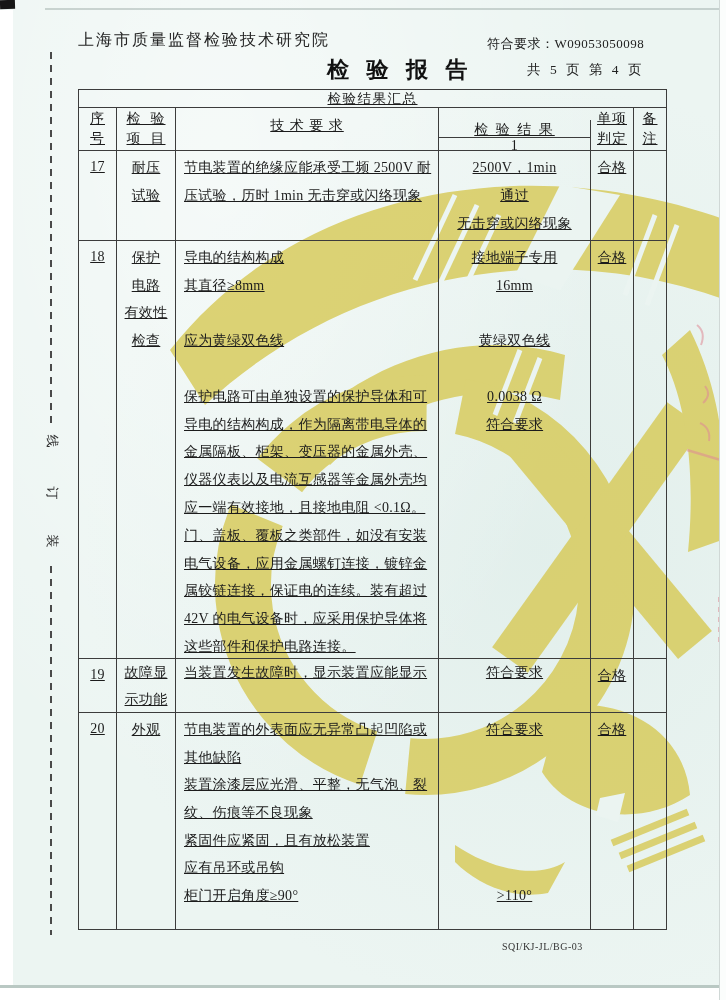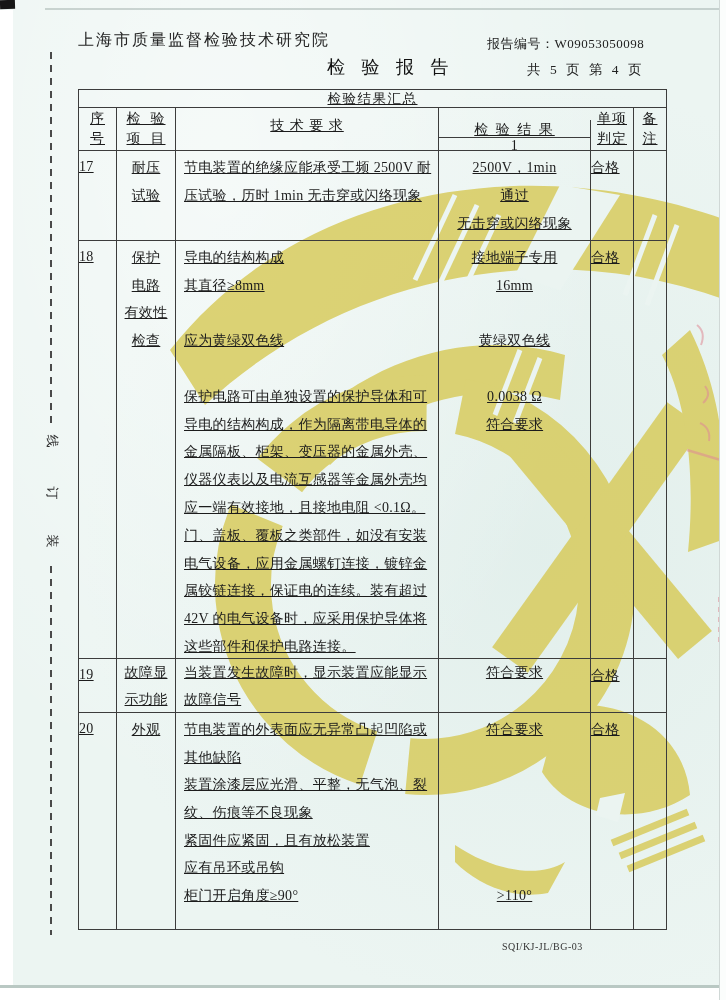--- a/index.html
+++ b/index.html
@@ -17,21 +17,21 @@
   
   .left-strip { left:0; top:10px; width:13px; height:990px; background:#ffffff; z-index:4; }
   .corner-mark { left:0; top:0; width:15px; height:9px; background:#161616; transform:rotate(-2deg); z-index:5; }
   .top-edge { left:45px; top:8px; right:0; height:2px; background:rgba(150,166,162,.45); z-index:4; }
   .bottom-white { left:0; top:988px; width:726px; height:12px; background:#ffffff; z-index:4; }
   .bottom-edge { left:0; top:985px; width:726px; height:3px; background:#b9c8c3; z-index:4; }
   .right-strip { top:0; right:0; width:7px; height:1000px; background:#fbfdfc; border-left:1px solid rgba(165,180,176,.5); z-index:4; }
   
   .org { left:78px; top:30px; font-size:16px; letter-spacing:2px; color:#222; z-index:3; }
   .report-no { left:487px; top:35px; font-size:13px; letter-spacing:.5px; color:#222; z-index:3; }
-  .doc-title { left:327px; top:55px; font-size:18px; font-weight:normal; letter-spacing:6px; color:#111; z-index:3; }
+  .doc-title { left:327px; top:55px; font-size:22px; font-weight:bold; letter-spacing:6px; color:#111; z-index:3; }
   .page-info { left:527px; top:61px; font-size:13.5px; letter-spacing:3px; color:#222; z-index:3; }
   .footer-code { left:502px; top:941px; font-size:10px; letter-spacing:.5px; color:#333; z-index:3; }
   
   .dash-seg { left:50px; width:2px; background-image:repeating-linear-gradient(180deg,#4a4a4a 0 7px,transparent 7px 13px); z-index:3; }
   .seg1 { top:52px; height:372px; }
   .seg2 { top:566px; height:369px; }
   .bind-char { left:43px; width:18px; height:18px; font-size:13px; color:#2b2b2b; text-align:center; line-height:18px; transform:rotate(90deg); z-index:3; }
   .bc1 { top:432px; } .bc2 { top:484px; } .bc3 { top:532px; }
   
   .wm { left:0; top:0; width:726px; height:1000px; z-index:1; }
@@ -53,21 +53,21 @@
   .hc { display:flex; flex-direction:column; justify-content:center; align-items:center; text-align:center; }
   .hline { height:20px; line-height:20px; letter-spacing:1px; white-space:pre; }
   .tech-h { justify-content:flex-start; padding-top:8px; }
   .res-h { display:flex; flex-direction:column;margin-top:12px; }
   .res-h .top { height:18px; border-bottom:1px solid #3c3c3c; display:flex; align-items:center; justify-content:center; letter-spacing:2px; padding-top:2px; }
   .res-h .bot { flex:1; display:flex; align-items:center; justify-content:center; }
   .lines { padding-top:3px; }
   .ln { height:var(--lh,28px); display:flex; align-items:center; }
   .ctr .ln { justify-content:center; }
   .tech .ln { padding-left:8px; padding-right:4px; }
-  .seqcell, .vcell { padding-top:8px; }
+  .seqcell, .vcell { text-align:center; padding-top:8px; }
   .r18 { --lh:27.8px; }
   .r19 { --lh:27px; }
   .r19 .lines { padding-top:0; }
   .r20 { --lh:27.7px; }
 </style>
 </head>
 <body>
 
 <div class="page">
 
@@ -116,21 +116,21 @@
   <div class="abs bottom-white"></div>
   <div class="abs right-strip"></div>
 
   <div class="abs dash-seg seg1"></div>
   <div class="abs dash-seg seg2"></div>
   <div class="abs bind-char bc1">线</div>
   <div class="abs bind-char bc2">订</div>
   <div class="abs bind-char bc3">装</div>
 
   <div class="abs org">上海市质量监督检验技术研究院</div>
-  <div class="abs report-no">报告编号：W09053050098</div>
+  <div class="abs report-no">符合要求：W09053050098</div>
   <div class="abs doc-title">检 验 报 告</div>
   <div class="abs page-info">共 5 页  第 4 页</div>
 
   <div class="abs grid">
 
     <div class="cell lastcol ttl">检验结果汇总</div>
 
     <div class="cell hc">
       <div class="hline">序</div>
       <div class="hline">号</div>
@@ -223,21 +223,20 @@
     <div class="cell seqcell r19">19</div>
     <div class="cell ctr r19">
         <div class="lines">
       <div class="ln">故障显</div>
       <div class="ln">示功能</div>
     </div>
       </div>
     <div class="cell tech r19">
         <div class="lines">
       <div class="ln">当装置发生故障时，显示装置应能显示</div>
-      <div class="ln">故障信号</div>
     </div>
       </div>
     <div class="cell ctr r19">
         <div class="lines">
       <div class="ln">符合要求</div>
     </div>
       </div>
     <div class="cell vcell r19">合格</div>
     <div class="cell lastcol r19"></div>
 

